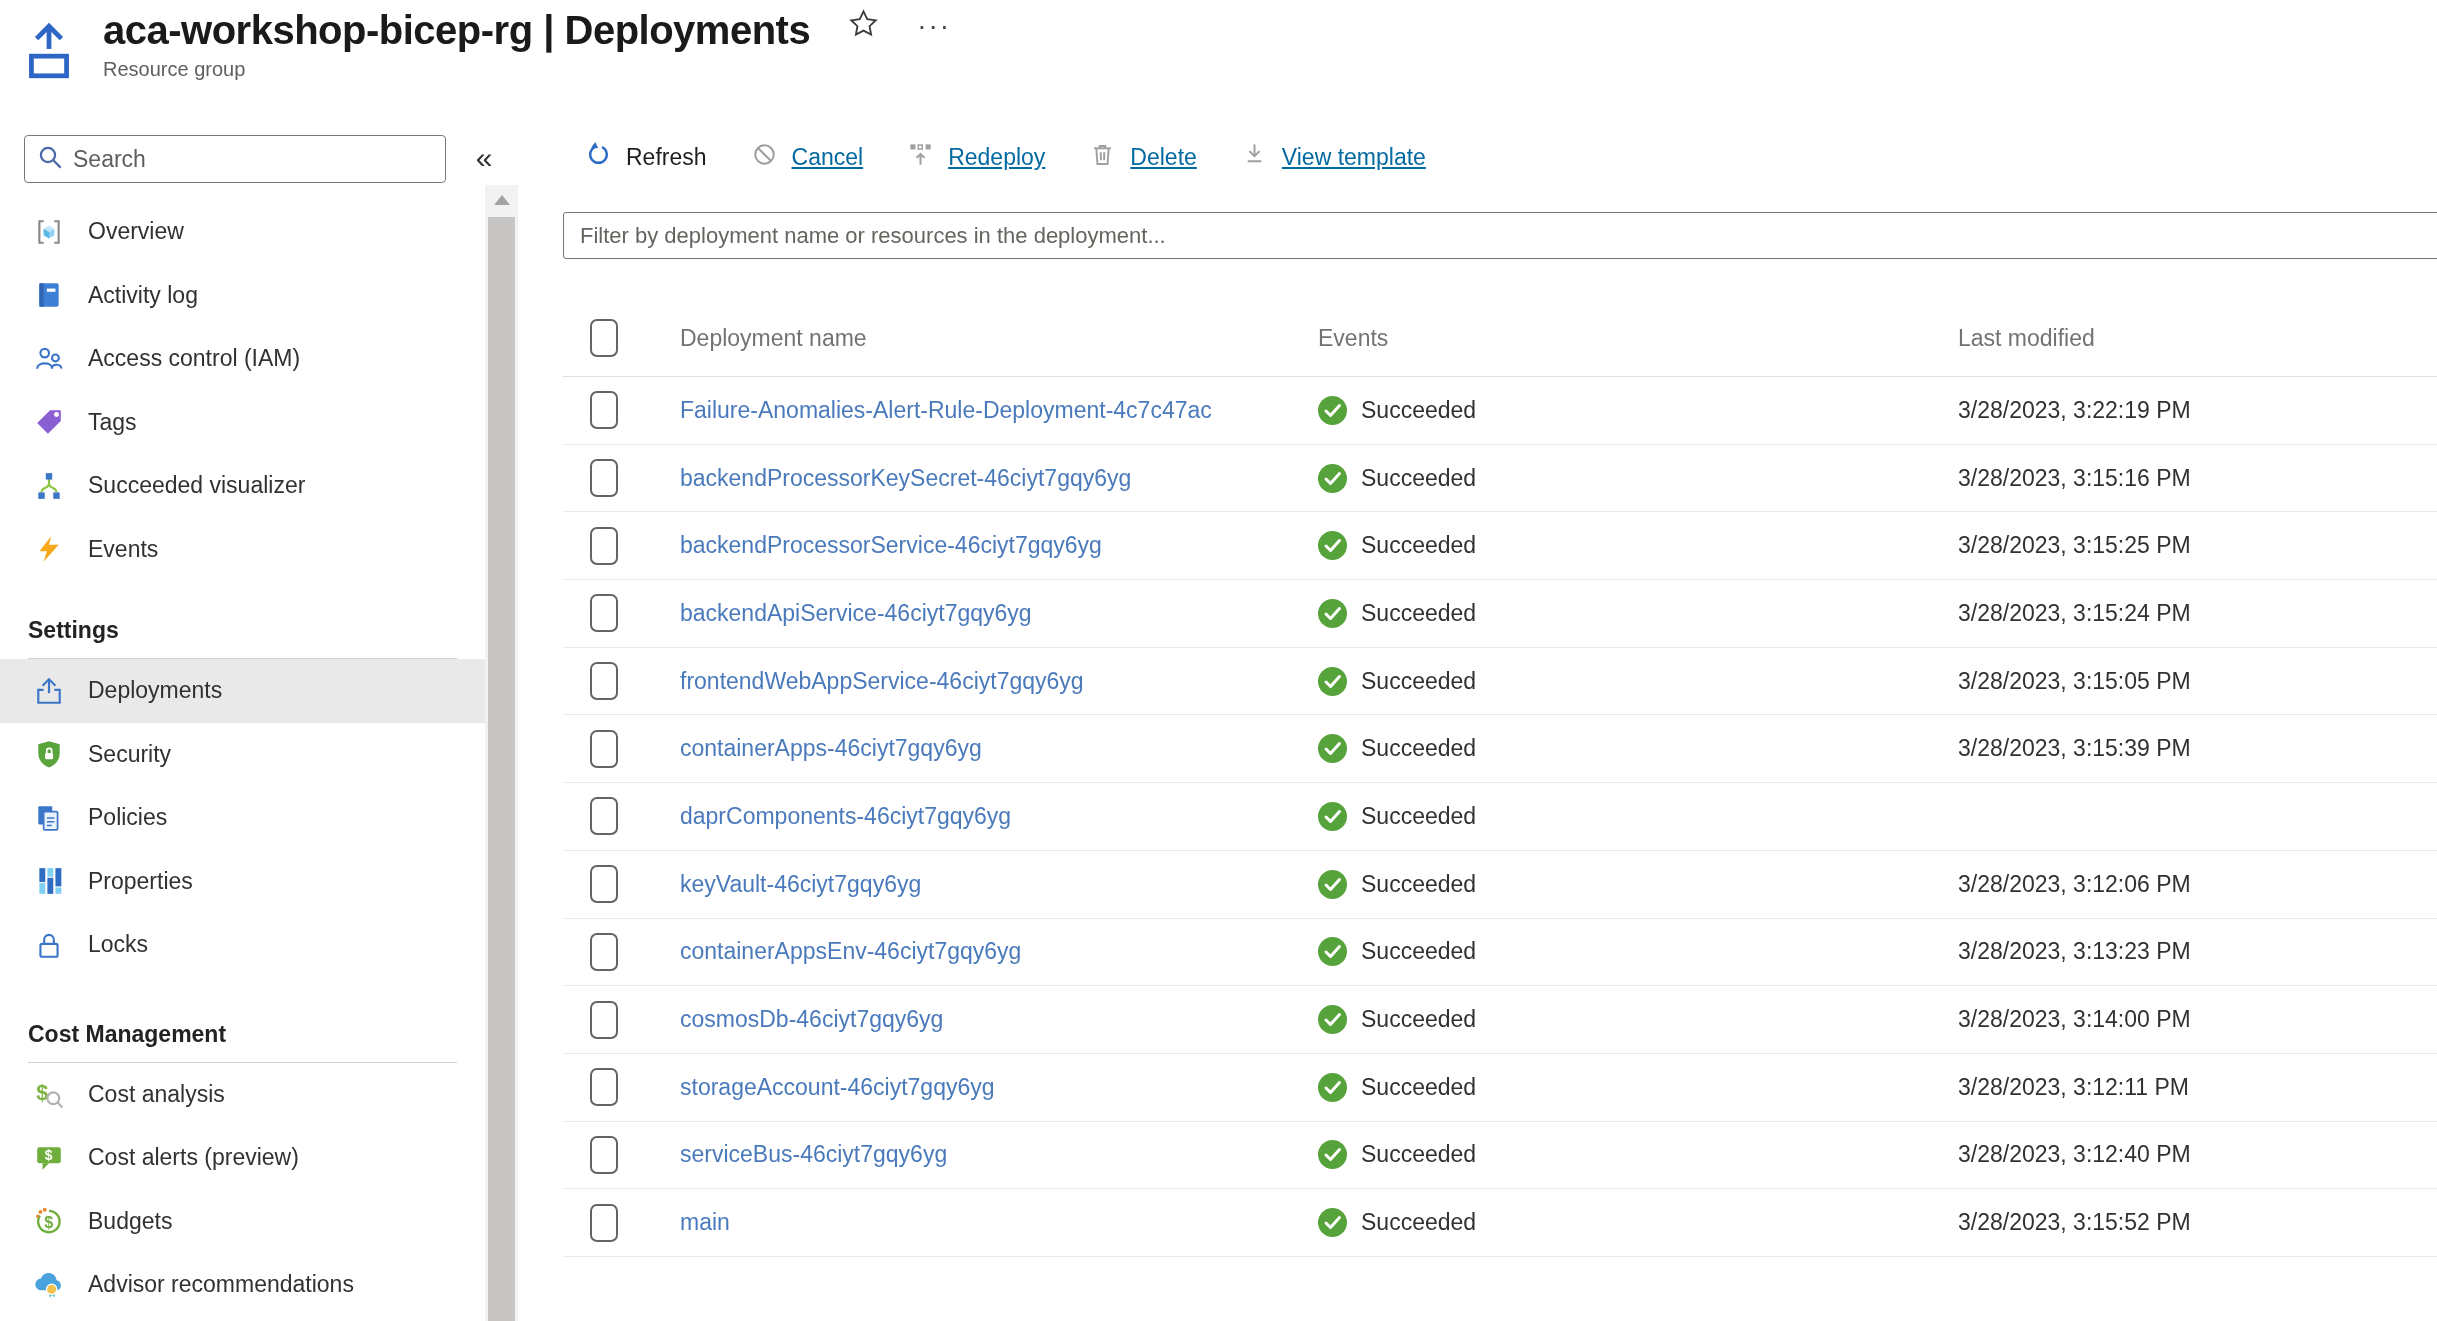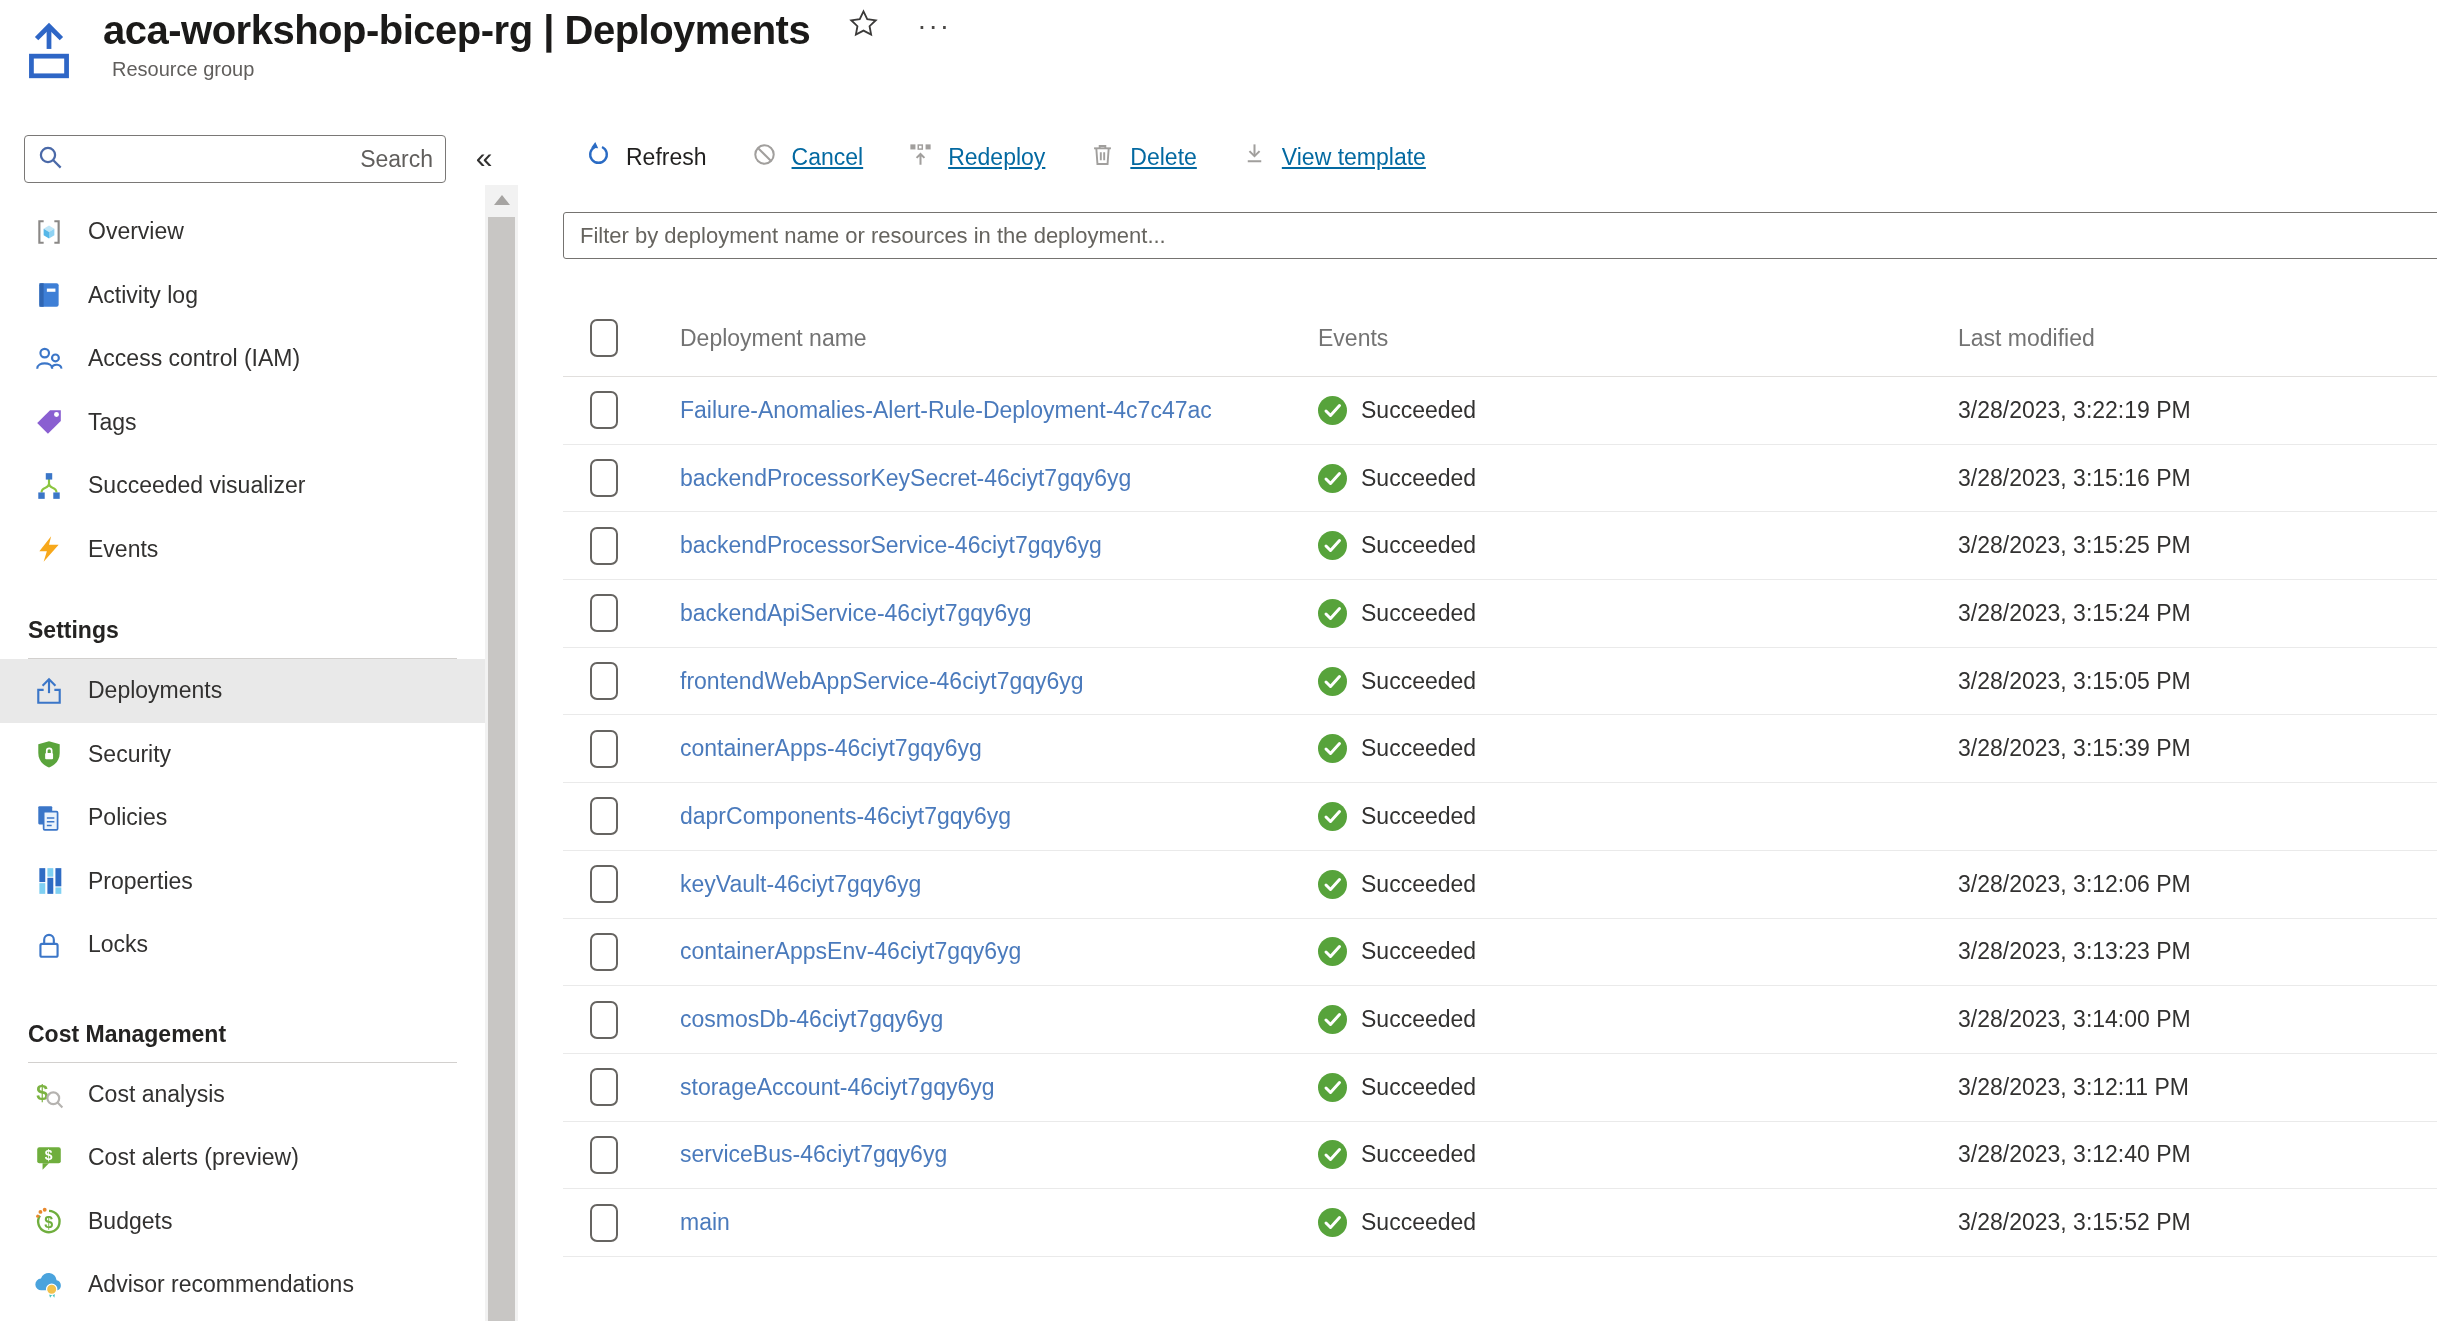--- a/index.html
+++ b/index.html
@@ -8,26 +8,26 @@
   .screen { position:relative; width:2437px; height:1321px; background:#fff; overflow:hidden; }
 
   
   .page-header { position:absolute; top:0; left:0; right:0; height:120px; background:#fff; }
   .hdr-icon { position:absolute; left:22px; top:20px; }
   .hdr-text { position:absolute; left:103px; top:8px; }
   .title-row { display:flex; align-items:flex-start; }
   .page-title { font-size:40px; font-weight:600; color:#1b1a19; letter-spacing:-0.5px; white-space:nowrap; }
   .star-btn { margin-left:38px; display:flex; align-items:center; cursor:pointer; }
   .more-btn { margin-left:38px; font-size:28px; color:#4a4846; letter-spacing:2px; cursor:pointer; line-height:1; padding-top:4px; }
-  .subtitle { margin-top:5px; font-size:20px; color:#605e5c;margin-left:9px; }
+  .subtitle { margin-top:5px; font-size:20px; color:#605e5c; }
 
   
   .sidebar { position:absolute; left:0; top:120px; bottom:0; width:563px; background:#fff; }
   .search-box { position:absolute; left:24px; top:15px; width:422px; height:48px; border:1.5px solid #7a7876; border-radius:4px; display:flex; align-items:center; padding:0 12px; gap:10px; background:#fff; }
-  .search-box input { border:none; outline:none; font-size:23px; color:#323130; width:100%; font-family:inherit; background:transparent;text-align:right; }
+  .search-box input { border:none; outline:none; font-size:23px; color:#323130; width:100%; font-family:inherit; background:transparent; }
   .search-box input::placeholder { color:#605e5c; }
   .collapse-btn { position:absolute; left:462px; top:16px; width:44px; height:44px; border:none; background:transparent; font-size:30px; color:#323130; cursor:pointer; font-family:inherit; }
 
   .sidebar-nav { position:absolute; left:0; top:80px; width:485px; }
   .nav-item { height:63.5px; display:flex; align-items:center; padding-left:34px; gap:24px; font-size:23px; color:#323130; cursor:pointer; }
   .nav-item.selected { background:#e9e9e9; }
   .nav-icon { width:30px; height:30px; flex:none; display:flex; align-items:center; justify-content:center; }
   .nav-label { white-space:nowrap; }
   .section-hdr { padding:36px 0 0 28px; font-size:23px; font-weight:700; color:#242322; }
   .section-hdr.cost { padding-top:44px; }

